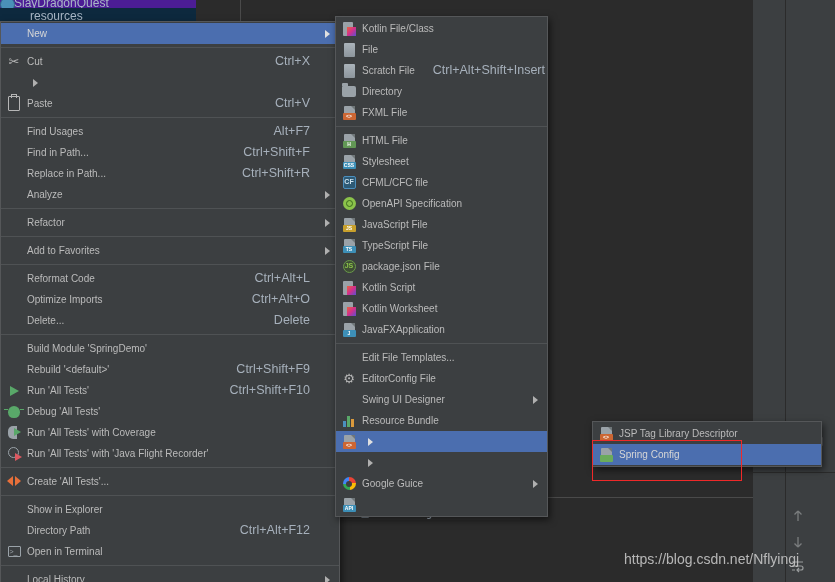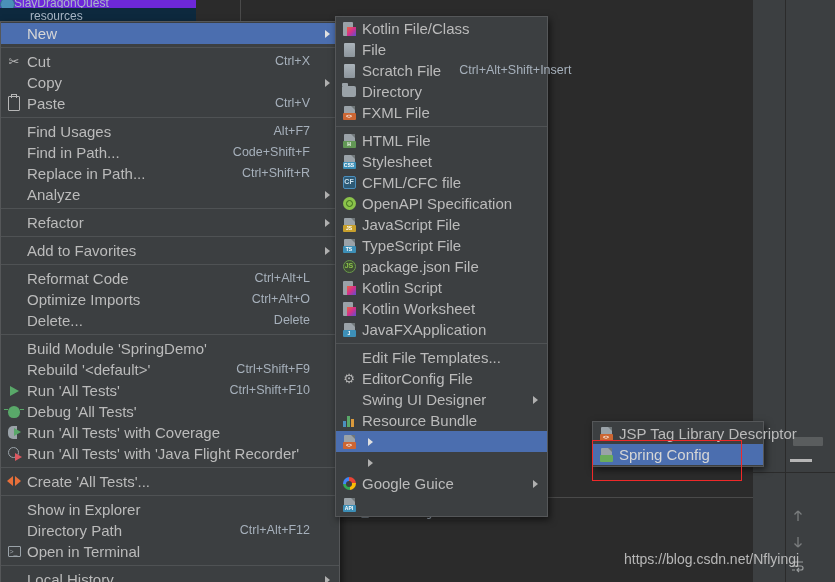--- a/index.html
+++ b/index.html
@@ -5,21 +5,21 @@
   html,body{margin:0;padding:0;}
   body{
     width:835px;height:582px;overflow:hidden;position:relative;
     background:#2b2b2b;
     font-family:"Liberation Sans","DejaVu Sans",sans-serif;
     font-size:12px;color:#bbbbbb;
     -webkit-font-smoothing:antialiased;
   }
   
   #ide-bg{position:absolute;inset:0;background:#2b2b2b;}
-  .bg-toolwin-left{position:absolute;left:0;top:0;width:196px;height:24px;background:#6d28d9;}
+  .bg-toolwin-left{position:absolute;left:0;top:0;width:196px;height:24px;background:#4c1d95;}
   .bg-tree-label{position:absolute;left:14px;top:-4px;font-size:12px;color:#a9b7c6;white-space:nowrap;}
   .bg-tree-icon{position:absolute;left:0px;top:-3px;width:13px;height:13px;border-radius:50%;
       background:#4a90b8;border:1px solid #2f6d8c;}
   .bg-sel-row{position:absolute;left:0;top:8px;width:196px;height:17px;background:#0d293e;}
   .bg-sel-text{position:absolute;left:2px;top:9px;font-size:12px;color:#a9b7c6;padding-left:28px;}
   .bg-left-panel{position:absolute;left:0;top:24px;width:240px;height:558px;background:#3c3f41;}
   .bg-editor{position:absolute;left:240px;top:0;width:513px;height:582px;background:#2b2b2b;}
   .bg-editor-line{position:absolute;left:240px;top:0;width:1px;height:582px;background:#4a4a4a;}
   .bg-right-strip{position:absolute;left:753px;top:0;width:33px;height:582px;background:#3c3f41;}
   .bg-right-strip2{position:absolute;left:786px;top:0;width:49px;height:582px;background:#3c3f41;}
@@ -45,35 +45,35 @@
   }
   .mi{
     position:relative;display:flex;align-items:center;
     height:21px;box-sizing:border-box;
     padding:0 0 0 0;white-space:nowrap;cursor:default;
   }
   .mi.sel{background:#4b6eaf;}
   .mi .ico{
     width:26px;min-width:26px;height:21px;display:flex;align-items:center;justify-content:center;
   }
-  .mi .lbl{flex:1;font-size:15px;color:#bbbbbb;line-height:21px;}
+  .mi .lbl{flex:1;font-size:10px;color:#bbbbbb;line-height:21px;}
   .mi.sel .lbl{color:#d6d6d6;}
   .mi .key{font-size:12.5px;color:#a6b0bb;padding-right:9px;padding-left:18px;line-height:21px;}
   .mi .arw{width:16px;min-width:16px;display:flex;align-items:center;justify-content:center;padding-right:4px;}
   .mi .arw i{
     display:block;width:0;height:0;border-left:5px solid #b0b0b0;
     border-top:4px solid transparent;border-bottom:4px solid transparent;
   }
   .mi.sel .arw i{border-left-color:#e0e0e0;}
   .sep{height:1px;background:#4f5254;margin:3px 0;}
 
   
   #menu-context{left:0px;top:21px;width:340px;}
   #menu-new{left:335px;top:16px;width:213px;}
-  #menu-xml{left:592px;top:421px;width:172px;}
+  #menu-xml{left:592px;top:421px;width:230px;}
 
   
   .ic{position:relative;display:block;}
   .ic-file{width:11px;height:14px;background:#a0a7ad;border-radius:1px;}
   .ic-file.sheet{background:linear-gradient(180deg,#aab3ba 0%,#8d969d 100%);}
   
   .ic-doc{width:13px;height:14px;position:relative;}
   .ic-doc .pg{position:absolute;left:1px;top:0;width:11px;height:11px;background:#9aa2a8;border-radius:1px;}
   .ic-doc .pg:after{content:"";position:absolute;right:0;top:0;border-left:4px solid transparent;border-top:4px solid #6f7678;}
   .ic-doc .tag{position:absolute;left:0;bottom:0;width:13px;height:7px;border-radius:1px;
@@ -188,21 +188,20 @@
     <div class="mi">
       <span class="ico">
         <span class="ic ic-scissors">✂</span>
       </span>
       <span class="lbl">Cut</span>
       <span class="key">Ctrl+X</span>
       <span class="arw"></span>
     </div>
     <div class="mi">
       <span class="ico"></span>
-      <span class="lbl">Copy</span>
       <span class="arw">
         <i></i>
       </span>
     </div>
     <div class="mi">
       <span class="ico">
         <span class="ic ic-clip"></span>
       </span>
       <span class="lbl">Paste</span>
       <span class="key">Ctrl+V</span>
@@ -211,21 +210,21 @@
     <div class="sep"></div>
     <div class="mi">
       <span class="ico"></span>
       <span class="lbl">Find Usages</span>
       <span class="key">Alt+F7</span>
       <span class="arw"></span>
     </div>
     <div class="mi">
       <span class="ico"></span>
       <span class="lbl">Find in Path...</span>
-      <span class="key">Code+Shift+F</span>
+      <span class="key">Ctrl+Shift+F</span>
       <span class="arw"></span>
     </div>
     <div class="mi">
       <span class="ico"></span>
       <span class="lbl">Replace in Path...</span>
       <span class="key">Ctrl+Shift+R</span>
       <span class="arw"></span>
     </div>
     <div class="mi">
       <span class="ico"></span>

